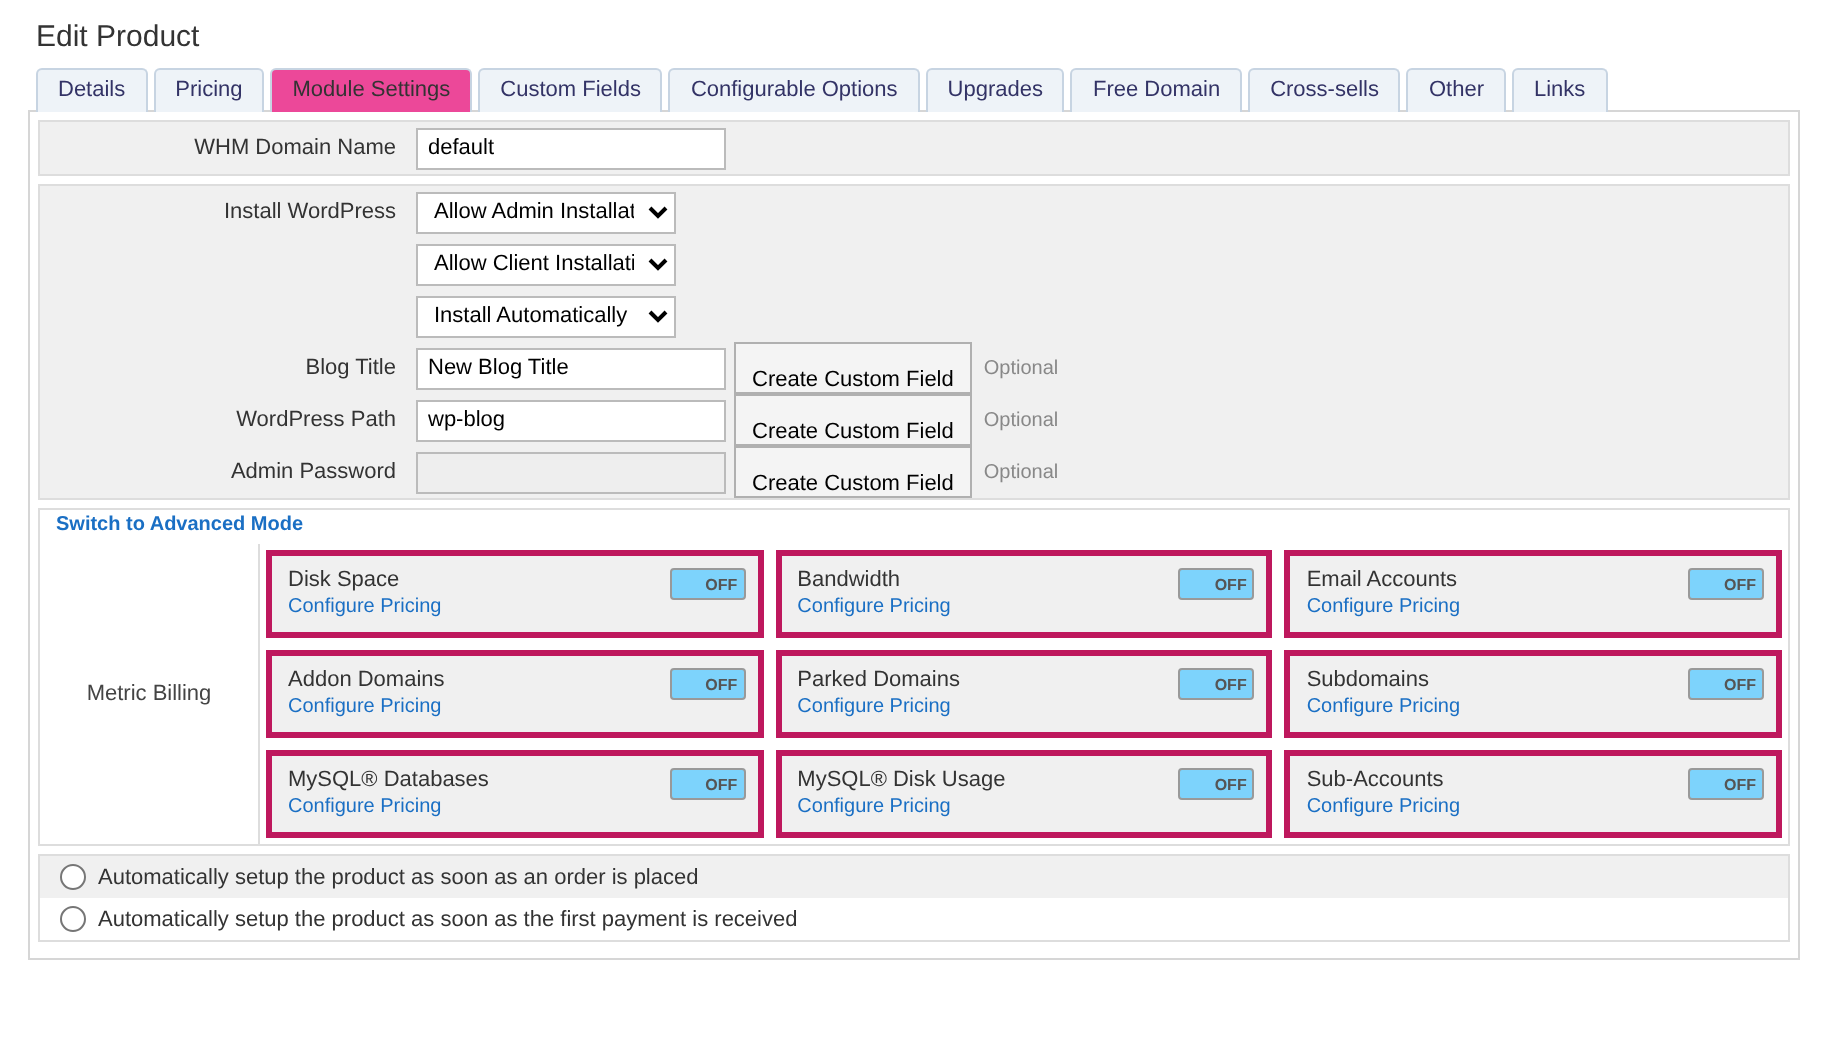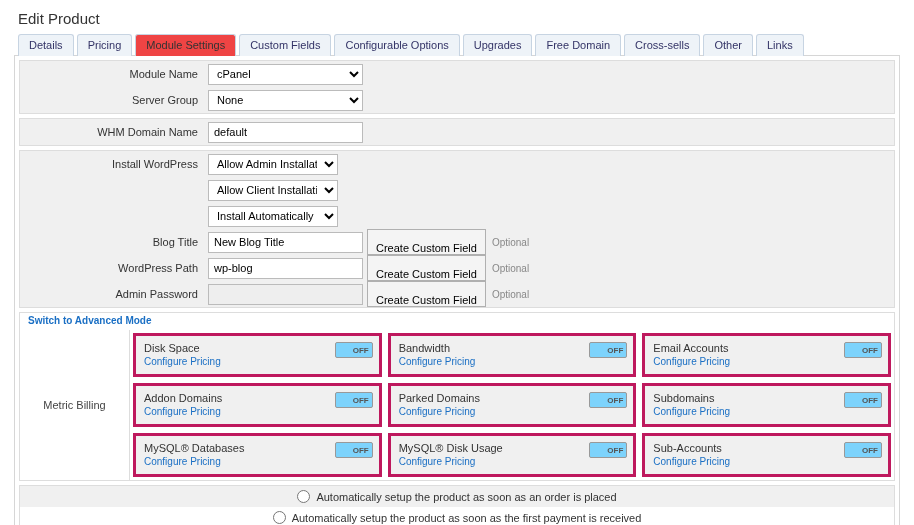--- a/index.html
+++ b/index.html
@@ -1,20 +1,20 @@
 <!DOCTYPE html>
 <html><head>
 <meta charset="utf-8">
 <style>
   * { box-sizing: border-box; }
   body { margin: 0; padding: 10px 14px; background: #fff; font-family: -apple-system, "Segoe UI", Arial, sans-serif; font-size: 11px; color: #444; }
   .page-title { font-size: 15px; color: #333; margin: 0 0 6px 4px; font-weight: 400; }
   .tabbar { display: flex; gap: 3px; margin-bottom: 0; padding-left: 4px; }
   .tab { border: 1px solid #c7d4e2; border-bottom: none; background: #eef3f8; color: #336; padding: 4px 10px 5px; border-radius: 3px 3px 0 0; font-size: 11px; cursor: pointer; position: relative; top: 1px; }
-  .tab.active { background: #ef4444; color: #333; z-index: 2; }
+  .tab.active { background: #ec4899; color: #333; z-index: 2; }
   .panel { border: 1px solid #d6d6d6; padding: 4px; }
   .box { border: 1px solid #ddd; margin-bottom: 4px; }
   .frow { display: flex; align-items: center; min-height: 26px; }
   .frow.alt { background: #f0f0f0; }
   .lbl { width: 188px; text-align: right; padding-right: 10px; color: #333; font-size: 11px; }
   .sel { width: 155px; height: 21px; font-size: 11px; border: 1px solid #bbb; background: #fff; padding: 1px 4px; }
   .sel.sm { width: 130px; }
   .txt { width: 155px; height: 21px; font-size: 11px; border: 1px solid #bbb; background: #fff; padding: 2px 5px; }
   .txt.ro { background: #eee; }
   .btn { height: 21px; font-size: 11px; border: 1px solid #b0b0b0; background: #f4f4f4; padding: 12px 8px; margin-left: 4px; cursor: pointer; }
@@ -22,21 +22,21 @@
   .adv { text-align: left; padding: 2px 8px 4px; font-size: 10px; font-weight: bold; }
   .adv a { color: #1a6fc4; text-decoration: none; cursor: pointer; }
   .mb-wrap { display: flex; min-height: 150px; }
   .mb-hdr { width: 110px; border-right: 1px solid #ddd; display: flex; align-items: center; justify-content: center; font-size: 11px; padding: 0 8px; }
   .mb-grid { flex: 1; display: grid; grid-template-columns: 1fr 1fr 1fr; }
   .mcard { border: 3px solid #be185d; background: #f0f0f0; margin: 3px; padding: 6px 8px; display: flex; position: relative; }
   .mcard-l { flex: 1; }
   .mcard-name { font-size: 11px; color: #333; }
   .mcard-cfg { font-size: 10px; color: #1a6fc4; cursor: pointer; margin-top: 2px; }
   .toggle { width: 38px; height: 16px; border: 1px solid #999; background: #7dd3fc; border-radius: 2px; font-size: 8px; font-weight: 700; color: #555; display: flex; align-items: center; justify-content: flex-end; padding-right: 3px; cursor: pointer; position: absolute; right: 6px; top: 6px; }
-  .radio-row { display: flex; align-items: center; padding: 4px 10px; gap: 6px; justify-content: center; }
+  .radio-row { display: flex; align-items: center; padding: 4px 10px; gap: 6px; }
   .radio-row.alt { background: #f0f0f0; }
   .radio-row label { font-size: 11px; color: #333; }
   input[type=radio] { margin: 0; }
 </style>
 </head>
 <body>
 
 <div class="page-title">Edit Product</div>
 
 <div class="tabbar" id="tabbar">
@@ -47,30 +47,20 @@
     <div class="tab">Configurable Options</div>
     <div class="tab">Upgrades</div>
     <div class="tab">Free Domain</div>
     <div class="tab">Cross-sells</div>
     <div class="tab">Other</div>
     <div class="tab">Links</div>
   </div>
 
 <div class="panel">
 
-  <div class="box">
-    <div class="frow alt">
-      <div class="lbl">Module Name</div>
-      <select class="sel"><option>cPanel</option></select>
-    </div>
-    <div class="frow alt">
-      <div class="lbl">Server Group</div>
-      <select class="sel"><option>None</option></select>
-    </div>
-  </div>
 
   <div class="box">
     <div class="frow alt">
       <div class="lbl">WHM Domain Name</div>
       <input class="txt" value="default" style="">
     </div>
   </div>
 
   <div class="box">
     <div class="frow alt">

